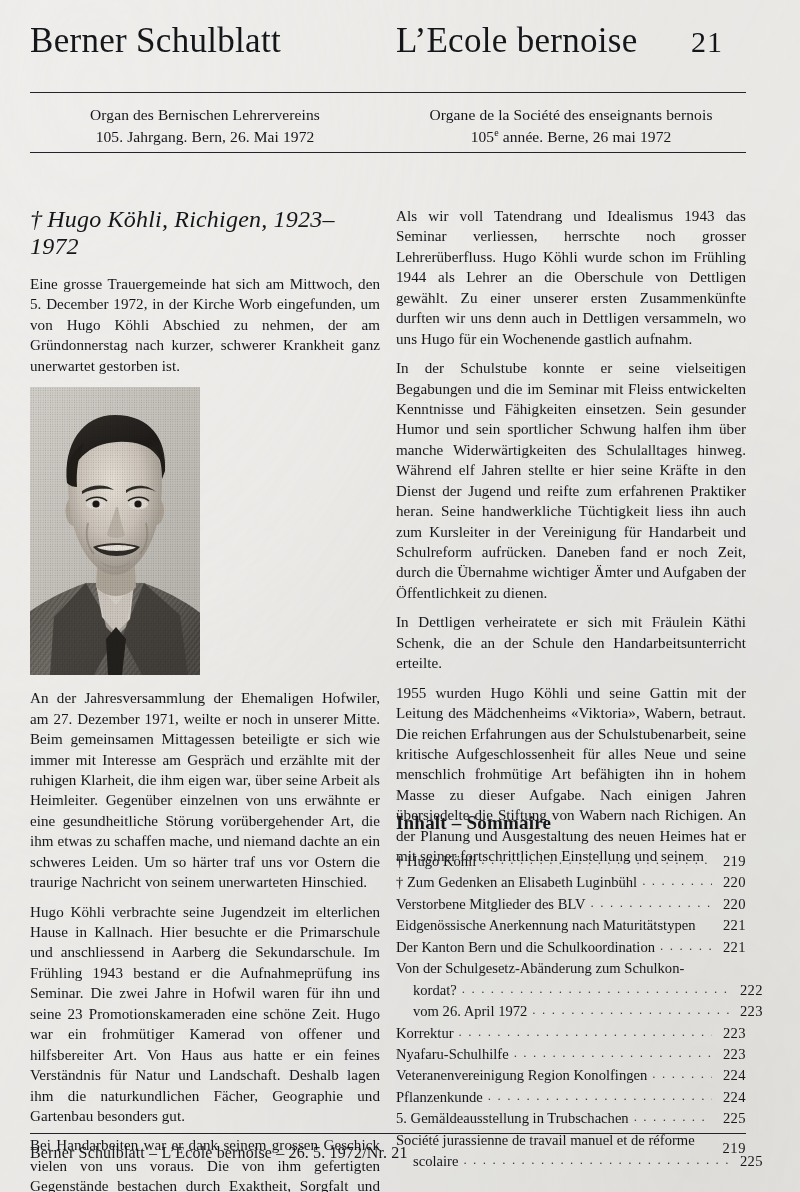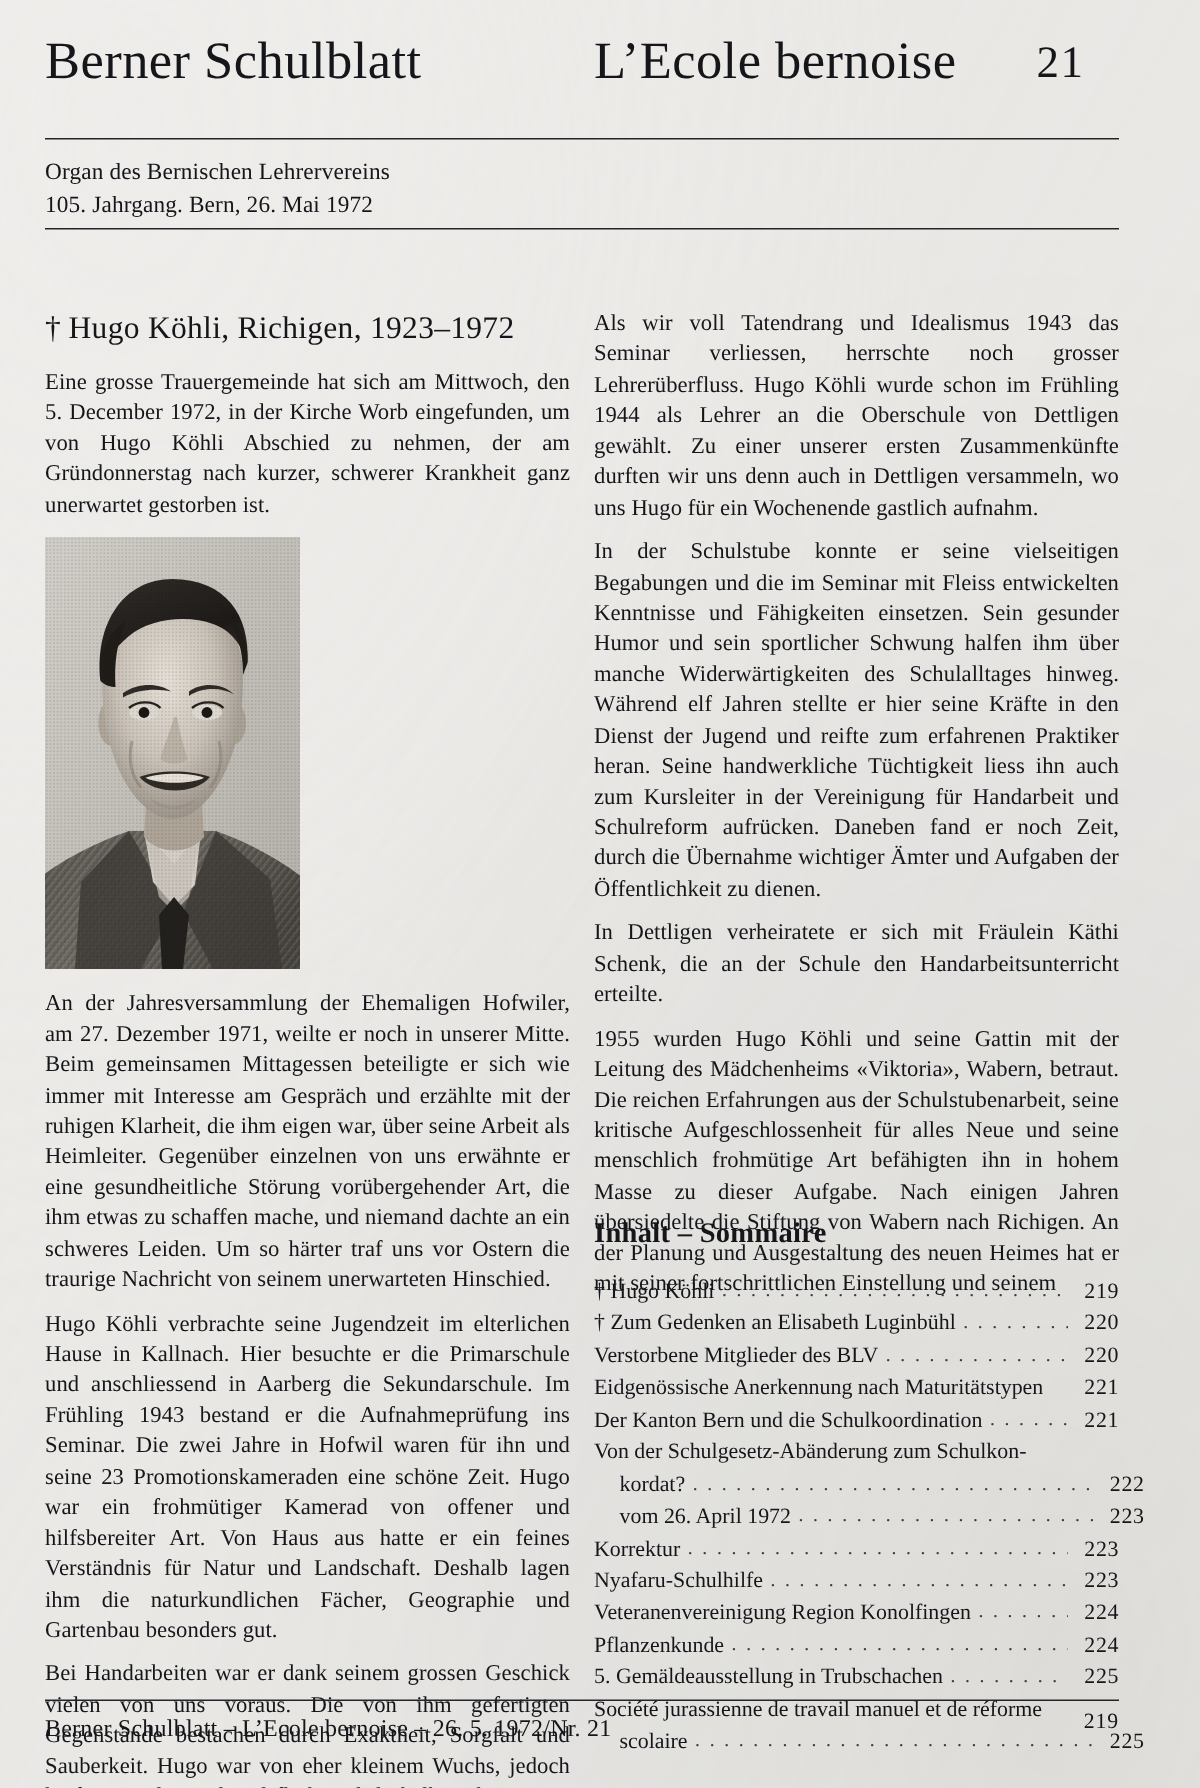--- a/index.html
+++ b/index.html
@@ -84,39 +84,41 @@
   .rule-1 { top: 92px; }
   .rule-2 { top: 152px; }
   .rule-3 { top: 1133px; border-top-width: 1px; }
 
   .subhead {
     position: absolute;
     top: 104px;
     font-size: 15.5px;
     line-height: 1.42;
     letter-spacing: .1px;
+    text-align: center;
   }
   .subhead-left  { left: 0; width: 350px; }
   .subhead-right { left: 366px; width: 350px; }
   .subhead sup { font-size: 10px; vertical-align: super; }
 
   
   .col {
     position: absolute;
     top: 206px;
     width: 350px;
   }
   .col-left  { left: 0; }
   .col-right { left: 366px; }
 
   .obit-title {
-    font-size: 21px;
+    font-size: 24px;
     margin: 0 0 14px 0;
     letter-spacing: .2px;
     font-weight: normal;
+    font-style: italic;
   }
   .dagger { margin-right: 5px; }
 
   p.body {
     margin: 0 0 9px 0;
     font-size: 15.1px;
     line-height: 1.355;
     text-align: justify;
     text-justify: inter-word;
     letter-spacing: .05px;
@@ -216,20 +218,24 @@
       <div class="mast-issue">21</div>
     </div>
 
     <div class="rule rule-1"></div>
 
     <div class="subhead subhead-left">
       <div>Organ des Bernischen Lehrervereins</div>
       <div>105. Jahrgang. Bern, 26. Mai 1972</div>
     </div>
 
+    <div class="subhead subhead-right">
+      <div>Organe de la Société des enseignants bernois</div>
+      <div><span>105</span><sup>e</sup><span> année. Berne, 26 mai 1972</span></div>
+    </div>
 
     <div class="rule rule-2"></div>
 
     <div class="col col-left">
       <h2 class="obit-title"><span class="dagger">†</span><span>Hugo Köhli, Richigen, 1923–1972</span></h2>
 
       <p class="body">Eine grosse Trauergemeinde hat sich am Mittwoch, den 5. December 1972, in der Kirche Worb eingefunden, um von Hugo Köhli Abschied zu nehmen, der am Gründonnerstag nach kurzer, schwerer Krankheit ganz unerwartet gestorben ist.</p>
 
       <div class="photo">
         <svg width="170" height="288" viewBox="0 0 170 288">

